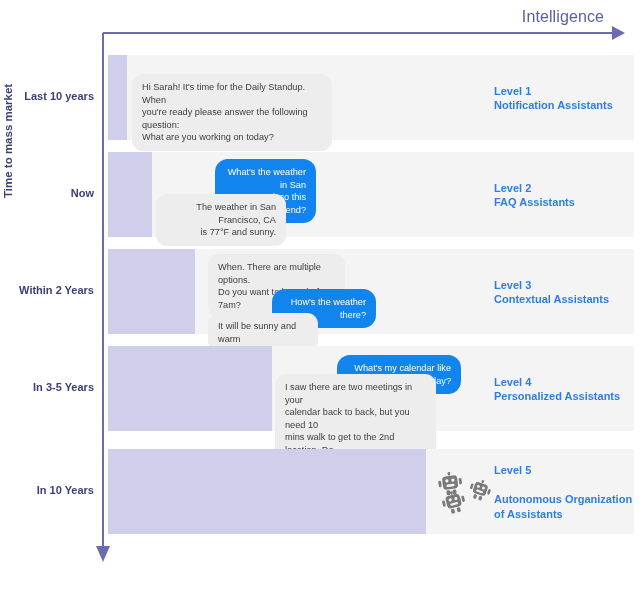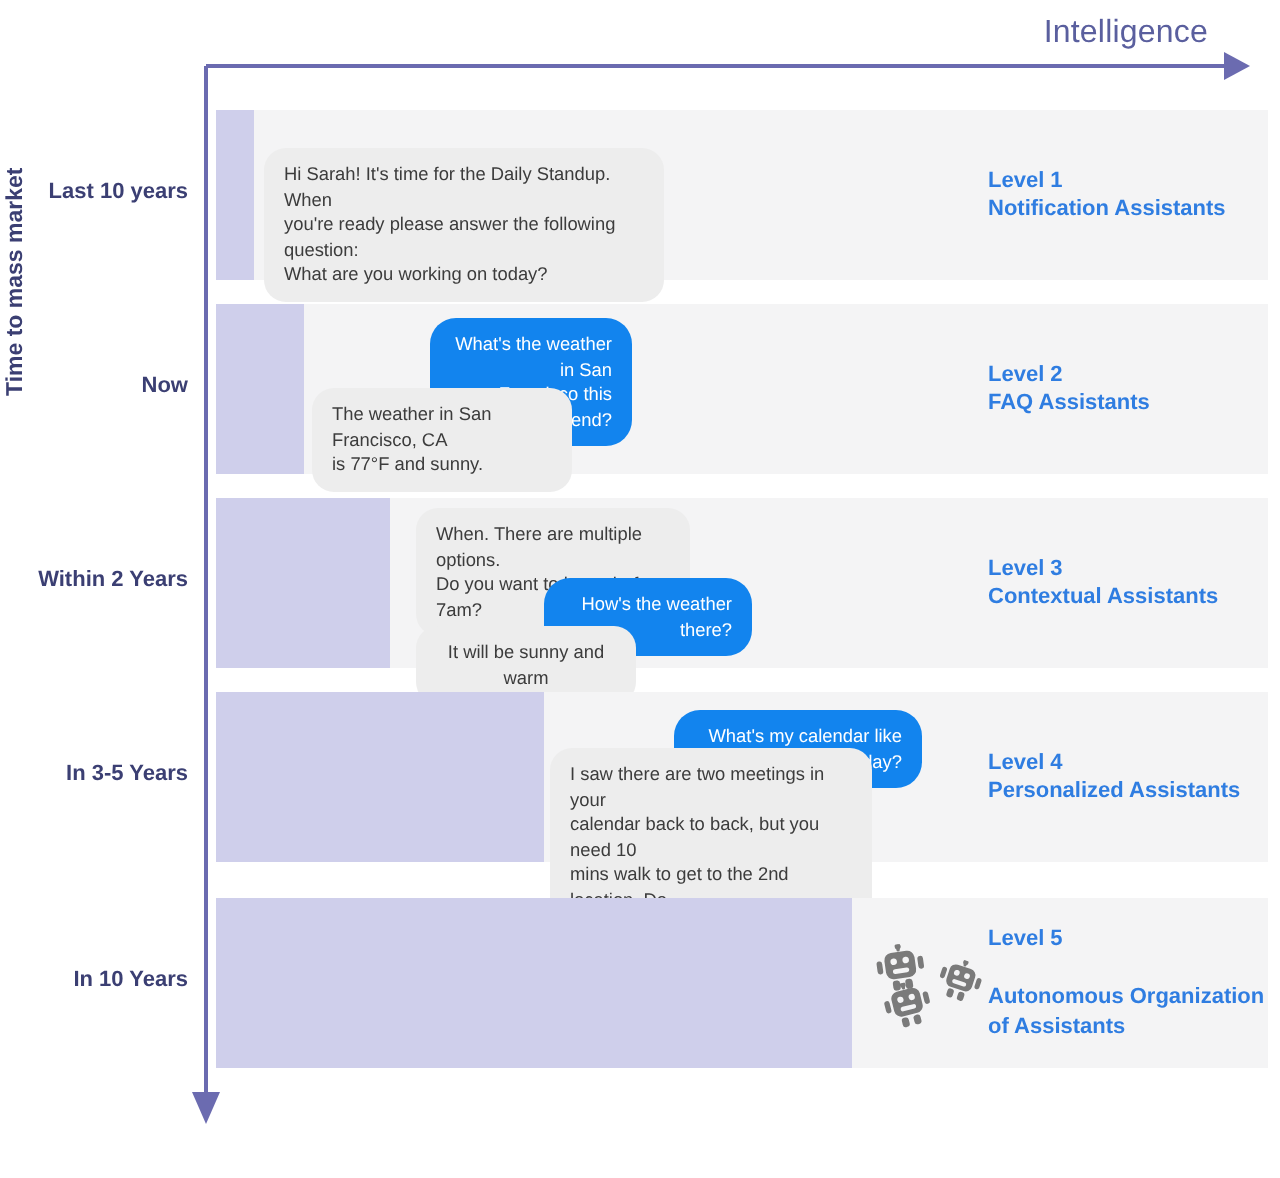--- a/index.html
+++ b/index.html
@@ -177,38 +177,38 @@
       </div>
     </div>
 
     <div class="row" style="top:152px;height:85px;">
       <div class="row-label" style="top:35px;">Now</div>
       <div class="row-band" style="top:0;height:85px;"></div>
       <div class="row-bar" style="width:44px;"></div>
       <div class="row-content">
         <div class="bubble user" style="left:107px;top:7px;width:101px;">What's the weather in San
 Francisco this weekend?</div>
-        <div class="bubble bot" style="left:48px;top:42px;width:130px;">The weather in San Francisco, CA
+        <div class="bubble bot" style="left:48px;top:42px;width:130px;text-align:right;">The weather in San Francisco, CA
 is 77°F and sunny.</div>
         <div class="level-caption">
           <span class="lvl-num">Level 2</span>
           <span class="lvl-name">FAQ Assistants</span>
         </div>
       </div>
     </div>
 
     <div class="row" style="top:249px;height:85px;">
       <div class="row-label" style="top:35px;">Within 2 Years</div>
       <div class="row-band" style="top:0;height:85px;"></div>
       <div class="row-bar" style="width:87px;"></div>
       <div class="row-content">
         <div class="bubble bot" style="left:100px;top:5px;width:137px;">When. There are multiple options.
 Do you want to leave before 7am?</div>
         <div class="bubble user" style="left:164px;top:40px;width:104px;">How's the weather there?</div>
-        <div class="bubble bot" style="left:100px;top:64px;width:110px;text-align:center;">It will be sunny and warm</div>
+        <div class="bubble bot" style="left:100px;top:64px;width:110px;">It will be sunny and warm</div>
         <div class="level-caption">
           <span class="lvl-num">Level 3</span>
           <span class="lvl-name">Contextual Assistants</span>
         </div>
       </div>
     </div>
 
     <div class="row" style="top:346px;height:85px;">
       <div class="row-label" style="top:35px;">In 3-5 Years</div>
       <div class="row-band" style="top:0;height:85px;"></div>

